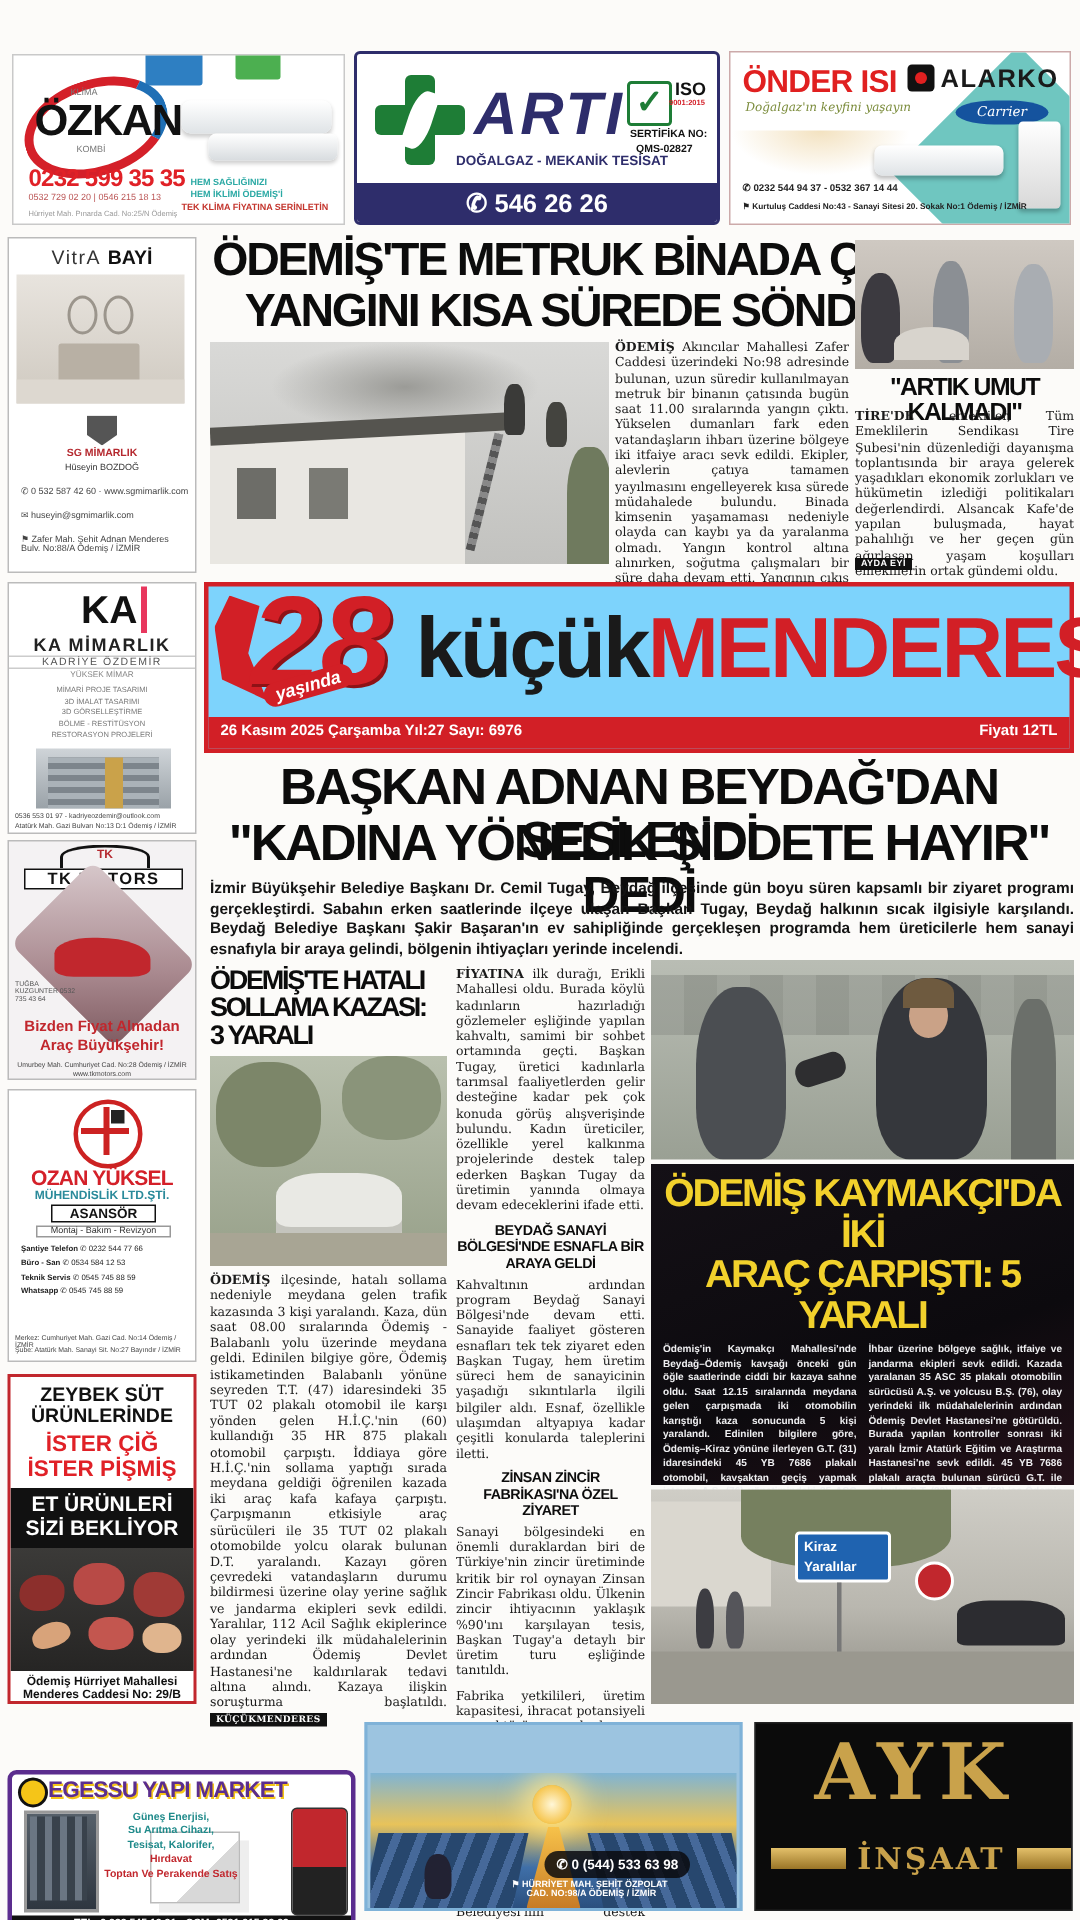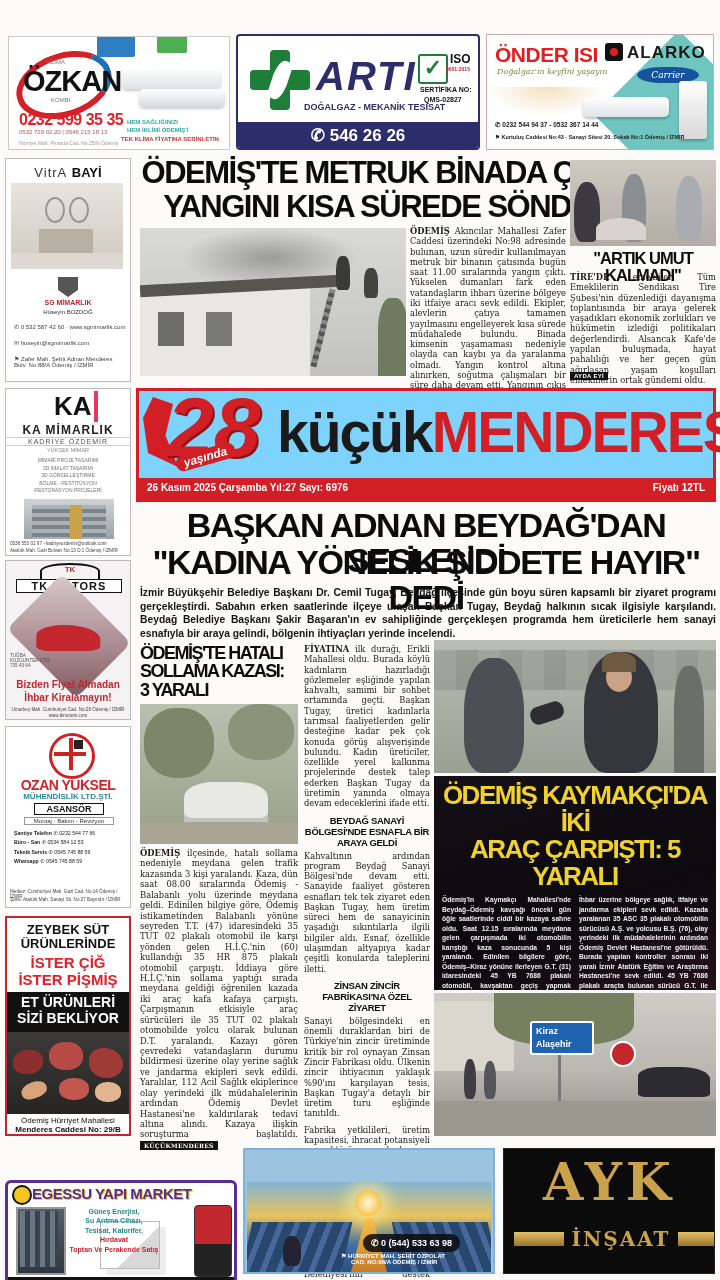--- a/index.html
+++ b/index.html
@@ -119,21 +119,21 @@
   </div>
 
   <div class="ad" style="left:5px;top:560px;width:126px;height:160px;border-color:#bbb;background:#f4f2f3;">
     <div class="abs" style="left:34px;top:2px;width:56px;height:14px;border:2px solid #111;border-bottom:none;border-radius:50% 50% 0 0;text-align:center;font-size:8px;font-weight:800;color:#b5292f;">TK</div>
     <div class="abs" style="left:10px;top:18px;width:104px;text-align:center;background:#fff;border:1px solid #111;font-size:11px;font-weight:800;letter-spacing:1px;color:#111;">TK MOTORS</div>
     <div class="ph" style="left:14px;top:36px;width:98px;height:78px;background:linear-gradient(135deg,#d8c9cc 0%,#a9898f 60%,#7e5a60 100%);transform:rotate(45deg);border-radius:8px;">
       <div class="abs" style="left:18px;top:28px;width:64px;height:26px;background:#c1272d;border-radius:40% 55% 20% 20%;transform:rotate(-45deg);"></div>
     </div>
     <div class="abs tiny" style="left:4px;top:92px;font-size:4.6px;color:#555;width:44px;">TUĞBA KUZGUNTER 0532 735 43 64</div>
     <div class="abs" style="left:0;top:118px;width:100%;text-align:center;font-size:10px;font-weight:800;color:#c1272d;">Bizden Fiyat Almadan</div>
-    <div class="abs" style="left:0;top:131px;width:100%;text-align:center;font-size:10px;font-weight:800;color:#c1272d;">İhbar Kiralamayın!</div>
+    <div class="abs" style="left:0;top:131px;width:100%;text-align:center;font-size:10px;font-weight:800;color:#c1272d;">Araç Büyükşehir!</div>
     <div class="abs tiny" style="left:0;top:146px;width:100%;text-align:center;font-size:4.6px;">Umurbey Mah. Cumhuriyet Cad. No:28 Ödemiş / İZMİR</div>
     <div class="abs tiny" style="left:0;top:152px;width:100%;text-align:center;font-size:4.6px;">www.tkmotors.com</div>
   </div>
 
   <div class="ad" style="left:5px;top:726px;width:126px;height:182px;border-color:#bbb;">
     <div class="abs" style="left:43px;top:6px;width:40px;height:40px;border:3px solid #cc2222;border-radius:50%;background:#fff;">
       <div class="abs" style="left:17px;top:2px;width:4px;height:32px;background:#cc2222;"></div>
       <div class="abs" style="left:2px;top:16px;width:32px;height:4px;background:#cc2222;"></div>
       <div class="abs" style="left:22px;top:4px;width:9px;height:9px;background:#222;"></div>
     </div>
@@ -161,21 +161,21 @@
       <div style="text-align:center;font-size:14px;font-weight:800;color:#fff;">SİZİ BEKLİYOR</div>
     </div>
     <div class="ph" style="left:0;top:114px;width:124px;height:82px;background:linear-gradient(#3b3a38,#262524);">
       <div class="abs" style="left:6px;top:18px;width:30px;height:24px;background:#8c2f2c;border-radius:50% 40% 50% 40%;"></div>
       <div class="abs" style="left:42px;top:10px;width:34px;height:28px;background:#b84a46;border-radius:45%;"></div>
       <div class="abs" style="left:82px;top:16px;width:34px;height:30px;background:#a03a36;border-radius:40% 55% 45% 50%;"></div>
       <div class="abs" style="left:14px;top:50px;width:26px;height:16px;background:#d8a37a;border-radius:50% 50% 40% 40%;transform:rotate(-20deg);"></div>
       <div class="abs" style="left:52px;top:46px;width:30px;height:22px;background:#c3564f;border-radius:45%;"></div>
       <div class="abs" style="left:88px;top:50px;width:26px;height:20px;background:#e0b58e;border-radius:45%;"></div>
     </div>
-    <div class="abs" style="left:0;top:198px;width:100%;text-align:center;font-size:8px;font-weight:400;color:#111;">Ödemiş Hürriyet Mahallesi</div>
+    <div class="abs" style="left:0;top:198px;width:100%;text-align:center;font-size:8px;font-weight:700;color:#111;">Ödemiş Hürriyet Mahallesi</div>
     <div class="abs" style="left:0;top:207px;width:100%;text-align:center;font-size:8px;font-weight:800;color:#111;">Menderes Caddesi No: 29/B</div>
   </div>
 
   <div class="abs cond" style="left:138px;top:157px;width:580px;font-size:31px;text-align:center;">ÖDEMİŞ'TE METRUK BİNADA ÇIKAN ÇATI</div>
   <div class="abs cond" style="left:138px;top:191px;width:580px;font-size:31px;text-align:center;">YANGINI KISA SÜREDE SÖNDÜRÜLDÜ</div>
 
   <div class="ph" style="left:140px;top:228px;width:266px;height:148px;background:linear-gradient(#d9d9d7,#c2c2bf);">
     <div class="abs" style="left:40px;top:0;width:180px;height:60px;background:radial-gradient(ellipse,#9b9b97 0%,transparent 70%);"></div>
     <div class="abs" style="left:0;top:60px;width:170px;height:88px;background:#e9e7e2;"></div>
     <div class="abs" style="left:18px;top:84px;width:26px;height:34px;background:#6d6d68;"></div>
@@ -279,21 +279,21 @@
         <span class="tag" style="background:#f2d12c;color:#111;">SERHAT ERBAŞ</span>
       </div>
     </div>
   </div>
 
   <div class="ph" style="left:434px;top:993px;width:282px;height:143px;background:linear-gradient(#cfcdc6 0%,#b9b7af 55%,#8f8d85 100%);">
     <div class="abs" style="left:0;top:8px;width:80px;height:70px;background:#dad7cf;"></div>
     <div class="abs" style="left:60px;top:0;width:140px;height:52px;background:#76805f;border-radius:0 0 40% 40%;"></div>
     <div class="abs" style="left:96px;top:28px;width:64px;height:34px;background:#1f63b0;border:2px solid #fff;border-radius:3px;color:#fff;font-size:9px;font-weight:bold;padding:2px 4px;box-sizing:border-box;line-height:1.4;">
       <div>Kiraz</div>
-      <div>Alaşehir</div>
+      <div>Yaralılar</div>
     </div>
     <div class="abs" style="left:124px;top:62px;width:3px;height:50px;background:#777;"></div>
     <div class="abs" style="left:176px;top:48px;width:22px;height:22px;background:#c1272d;border:2px solid #fff;border-radius:50%;"></div>
     <div class="abs" style="left:204px;top:74px;width:72px;height:30px;background:#2c2c30;border-radius:30% 40% 10% 10%;"></div>
     <div class="sil" style="left:30px;top:66px;width:12px;height:40px;background:#3d3d42;"></div>
     <div class="sil" style="left:50px;top:68px;width:12px;height:38px;background:#55555a;"></div>
     <div class="abs" style="left:0;top:108px;width:282px;height:35px;background:#9a988f;"></div>
   </div>
 
   <div class="ad" style="left:5px;top:1180px;width:232px;height:156px;border:3px solid #5b2d8e;border-radius:6px;">

